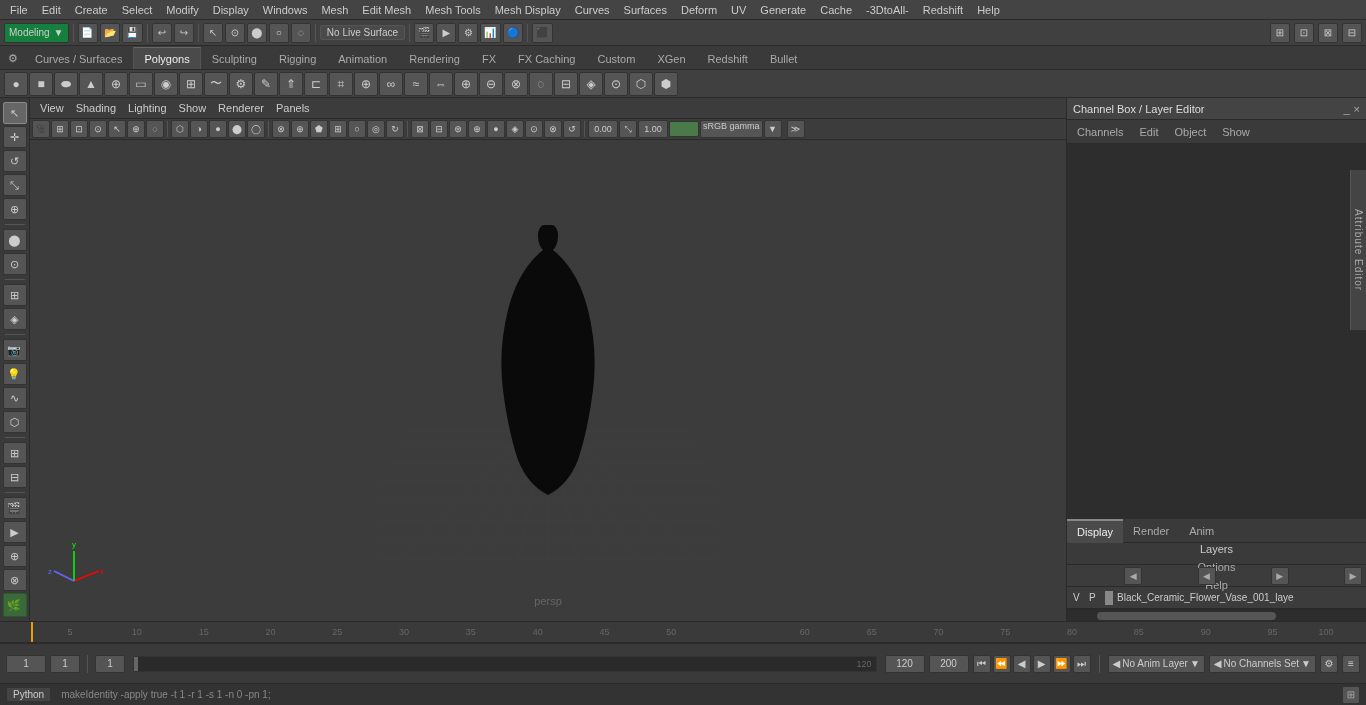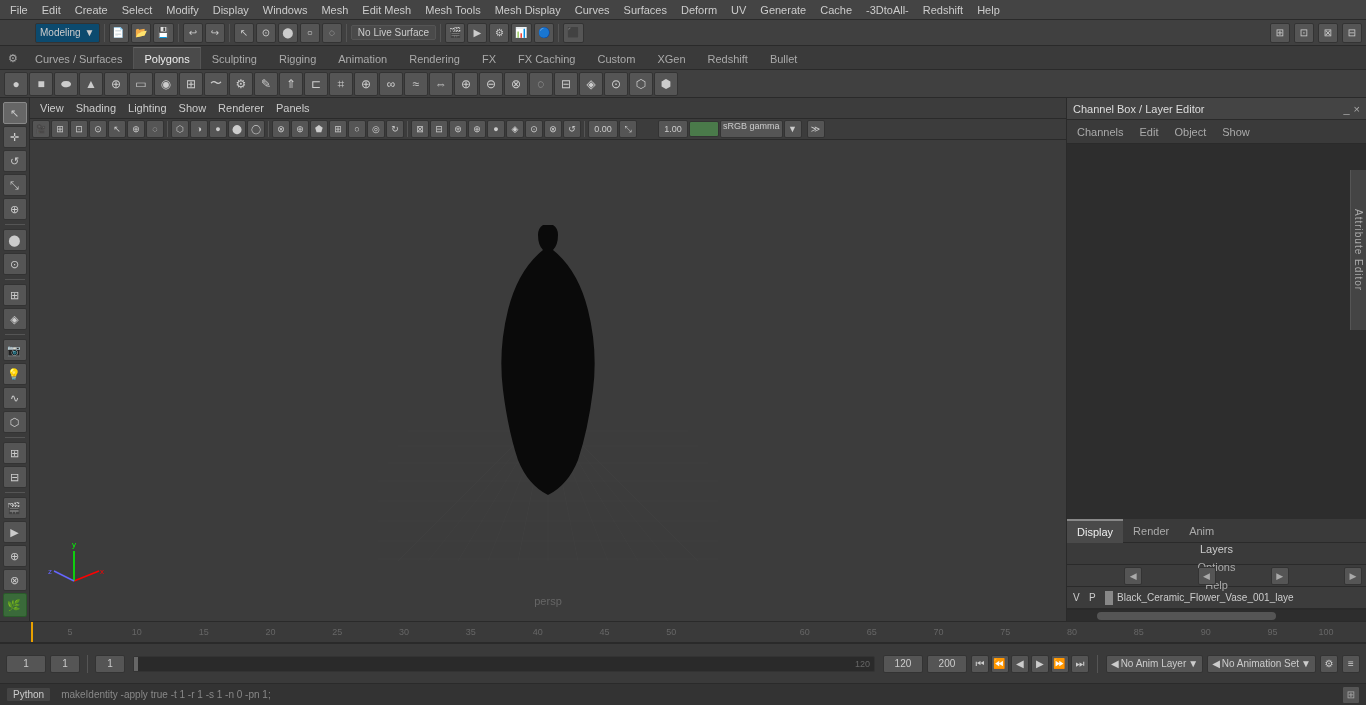--- a/index.html
+++ b/index.html
@@ -57,32 +57,31 @@
       padding: 0 3px;
     }
     .toolbar-sep {
       width: 1px;
       height: 18px;
       background: #555;
       margin: 0 2px;
     }
     .toolbar-dropdown {
       height: 20px;
-      background: #0c4a6e;
+      background: #15803d;
       border: 1px solid #333;
       border-radius: 2px;
       color: #ccc;
       font-size: 10px;
       padding: 0 4px;
       display: flex;
       align-items: center;
       gap: 4px;
       cursor: pointer;
       white-space: nowrap;
-      margin-left: 31px;
     }
     .live-surface-btn {
       background: #4a4a4a;
       border: 1px solid #555;
       border-radius: 2px;
       padding: 1px 6px;
       color: #ccc;
       font-size: 10px;
       cursor: pointer;
       white-space: nowrap;
@@ -745,21 +744,21 @@
         <div class="vp-sub-btn">⊛</div>
         <div class="vp-sub-btn">⊕</div>
         <div class="vp-sub-btn">●</div>
         <div class="vp-sub-btn">◈</div>
         <div class="vp-sub-btn">⊙</div>
         <div class="vp-sub-btn">⊗</div>
         <div class="vp-sub-btn">↺</div>
         <div style="width:1px; height:16px; background:#555; margin:0 2px;"></div>
         <div class="vp-sub-btn" style="min-width:30px;">0.00</div>
         <div class="vp-sub-btn">⤡</div>
-        <div class="vp-sub-btn" style="min-width:30px;margin-left:20px;">1.00</div>
+        <div class="vp-sub-btn" style="min-width:30px;">1.00</div>
         <div class="color-box"></div>
         <div class="gamma-select">sRGB gamma</div>
         <div class="vp-sub-btn">▼</div>
         <div style="margin-left:4px;">
           <div class="vp-sub-btn">≫</div>
         </div>
       </div>
 
       <div id="viewport-canvas">
 
@@ -915,21 +914,21 @@
     <div style="width:1px; height:18px; background:#555; margin:0 4px;"></div>
 
     <div class="bb-btn">
       <span>◀</span>
       <span>No Anim Layer</span>
       <span>▼</span>
     </div>
 
     <div class="bb-btn">
       <span>◀</span>
-      <span>No Animation Set</span>
+      <span>No Channels Set</span>
       <span>▼</span>
     </div>
 
     <div class="pb-btn">⚙</div>
     <div class="pb-btn">≡</div>
   </div>
 
   <div id="python-bar">
     <div style="background:#444; border:1px solid #333; border-radius:2px; padding:1px 6px; font-size:10px; cursor:pointer; color:#ccc;">Python</div>
     <div style="flex:1; font-size:10px; color:#888; padding:0 6px; white-space:nowrap; overflow:hidden; text-overflow:ellipsis;">makeIdentity -apply true -t 1 -r 1 -s 1 -n 0 -pn 1;</div>

